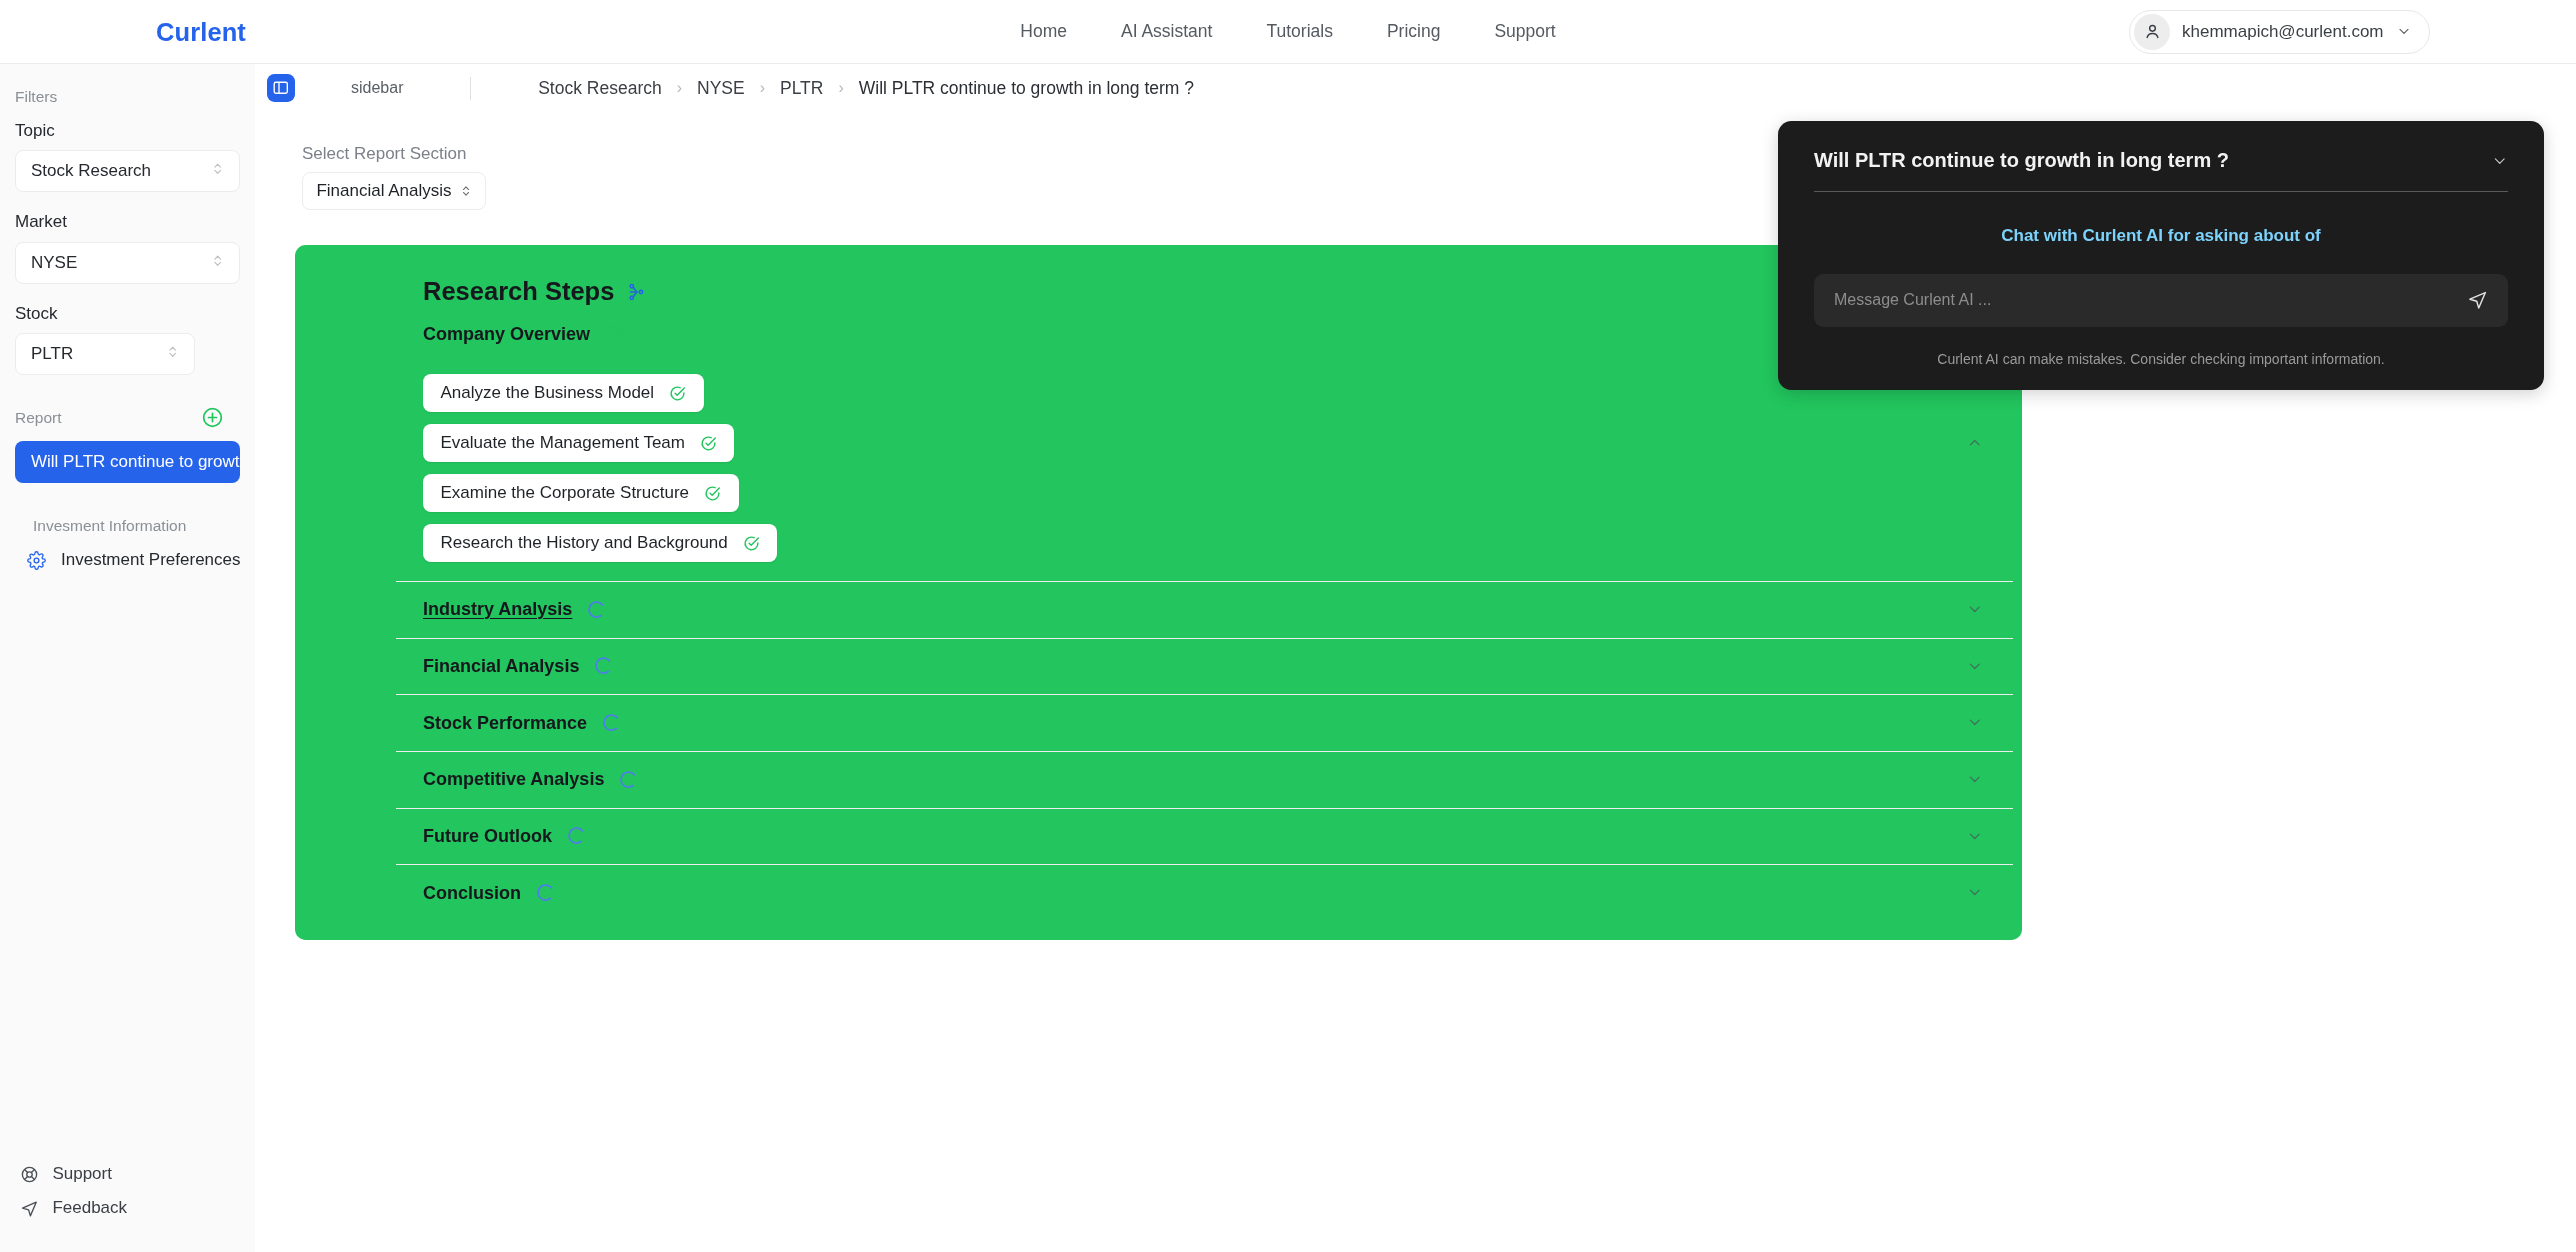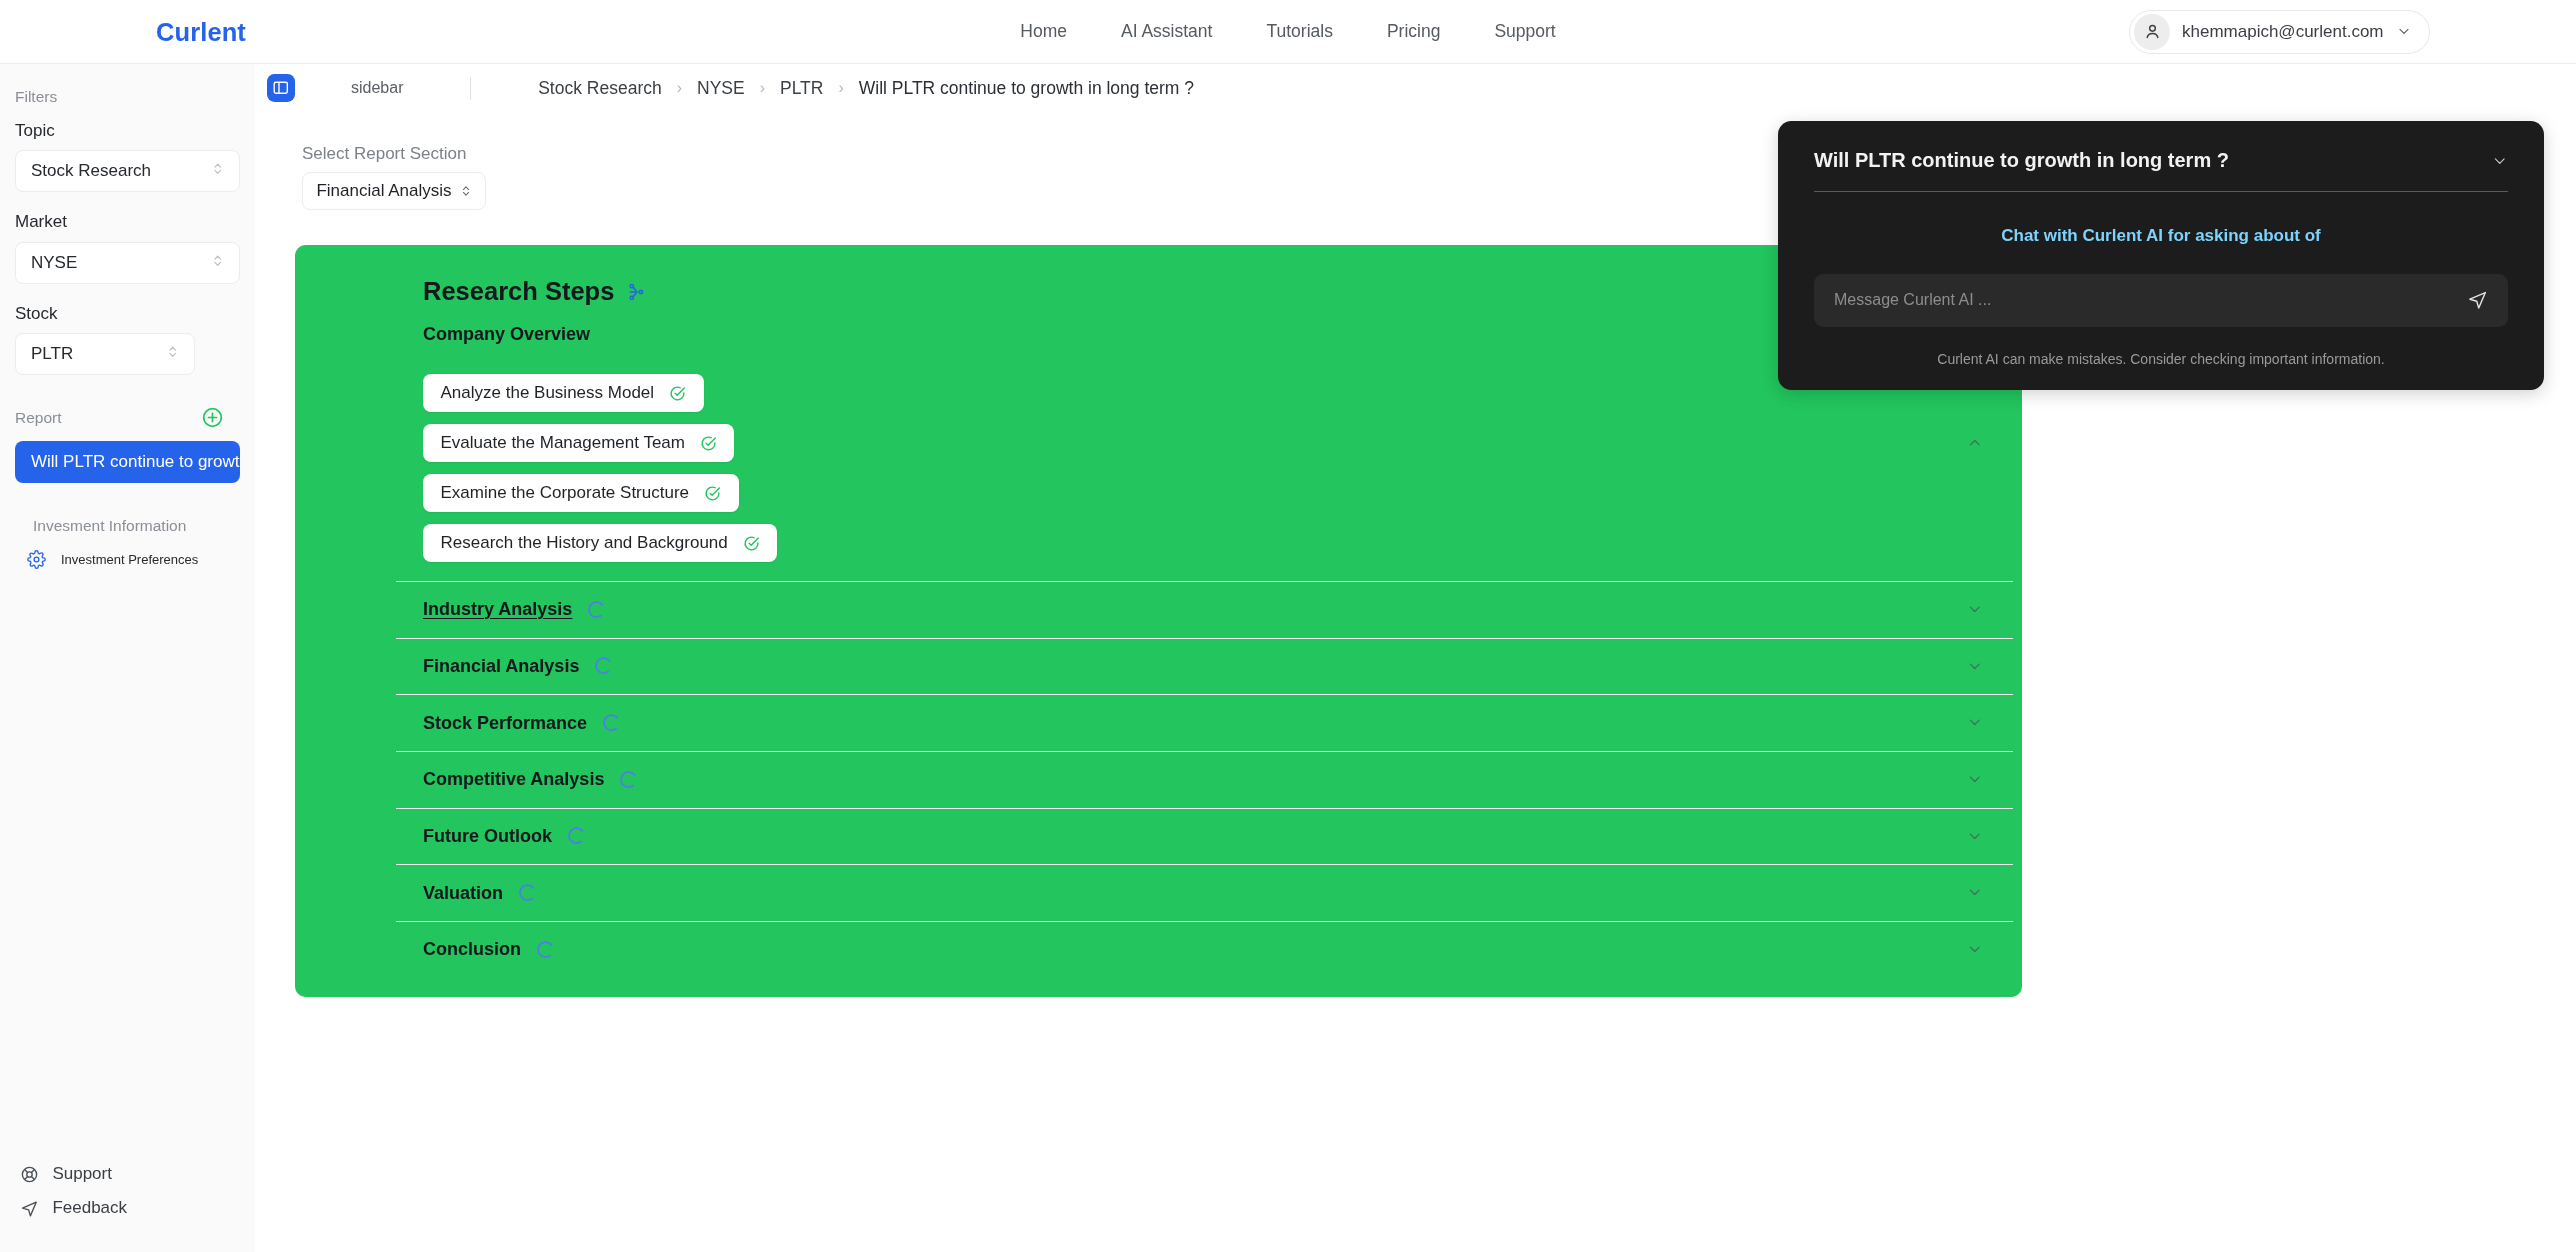--- a/index.html
+++ b/index.html
@@ -63,21 +63,21 @@
     padding: 0 31px 0 15px;
   }
   #report-btn {
     margin: 0 15px; height: 42px; background: #2563eb; border-radius: 8px;
     color: #fff; font-size: 17px; display: flex; align-items: center;
     padding: 0 16px; cursor: pointer; white-space: nowrap; overflow: hidden;
   }
   .pref-row {
     display: flex; align-items: center; gap: 15px; padding-left: 27px; cursor: pointer;
   }
-  .pref-row .lbl { font-size: 13px; color: #26292e; }
+  .pref-row .lbl { font-size: 17px; color: #26292e; }
 
   #side-bottom { position: absolute; left: 0; bottom: 28px; width: 255px; }
   .bottom-row {
     display: flex; align-items: center; gap: 13.4px; padding-left: 20px;
     height: 34px; cursor: pointer;
   }
   .bottom-row .lbl { font-size: 17px; color: #3b3f45; }
 
   
   #crumbbar {
@@ -486,34 +486,20 @@
               </svg>
             </span>
             <span class="sec-chev"><svg width="17.5" height="17.5" viewBox="0 0 24 24" fill="none" stroke="#4a4f56" stroke-width="1.7" stroke-linecap="round" stroke-linejoin="round">
                 <path d="M6 9.5l6 6 6-6"></path>
               </svg></span>
           </div>
           <div class="sec-divider"></div>
         </div>
         <div class="sec">
           <div class="sec-head">
-            <span class="sec-name">Valuation</span>
-            <span class="sec-badge">
-              <svg class="spin" width="20" height="20" viewBox="0 0 24 24" fill="none" stroke="#4f7dea" stroke-width="2.1" stroke-linecap="round">
-                <path d="M18.4 5.9A9 9 0 1017 18.6"></path>
-              </svg>
-            </span>
-            <span class="sec-chev"><svg width="17.5" height="17.5" viewBox="0 0 24 24" fill="none" stroke="#4a4f56" stroke-width="1.7" stroke-linecap="round" stroke-linejoin="round">
-                <path d="M6 9.5l6 6 6-6"></path>
-              </svg></span>
-          </div>
-          <div class="sec-divider"></div>
-        </div>
-        <div class="sec">
-          <div class="sec-head">
             <span class="sec-name">Conclusion</span>
             <span class="sec-badge">
               <svg class="spin" width="20" height="20" viewBox="0 0 24 24" fill="none" stroke="#4f7dea" stroke-width="2.1" stroke-linecap="round">
                 <path d="M18.4 5.9A9 9 0 1017 18.6"></path>
               </svg>
             </span>
             <span class="sec-chev"><svg width="17.5" height="17.5" viewBox="0 0 24 24" fill="none" stroke="#4a4f56" stroke-width="1.7" stroke-linecap="round" stroke-linejoin="round">
                 <path d="M6 9.5l6 6 6-6"></path>
               </svg></span>
           </div>

